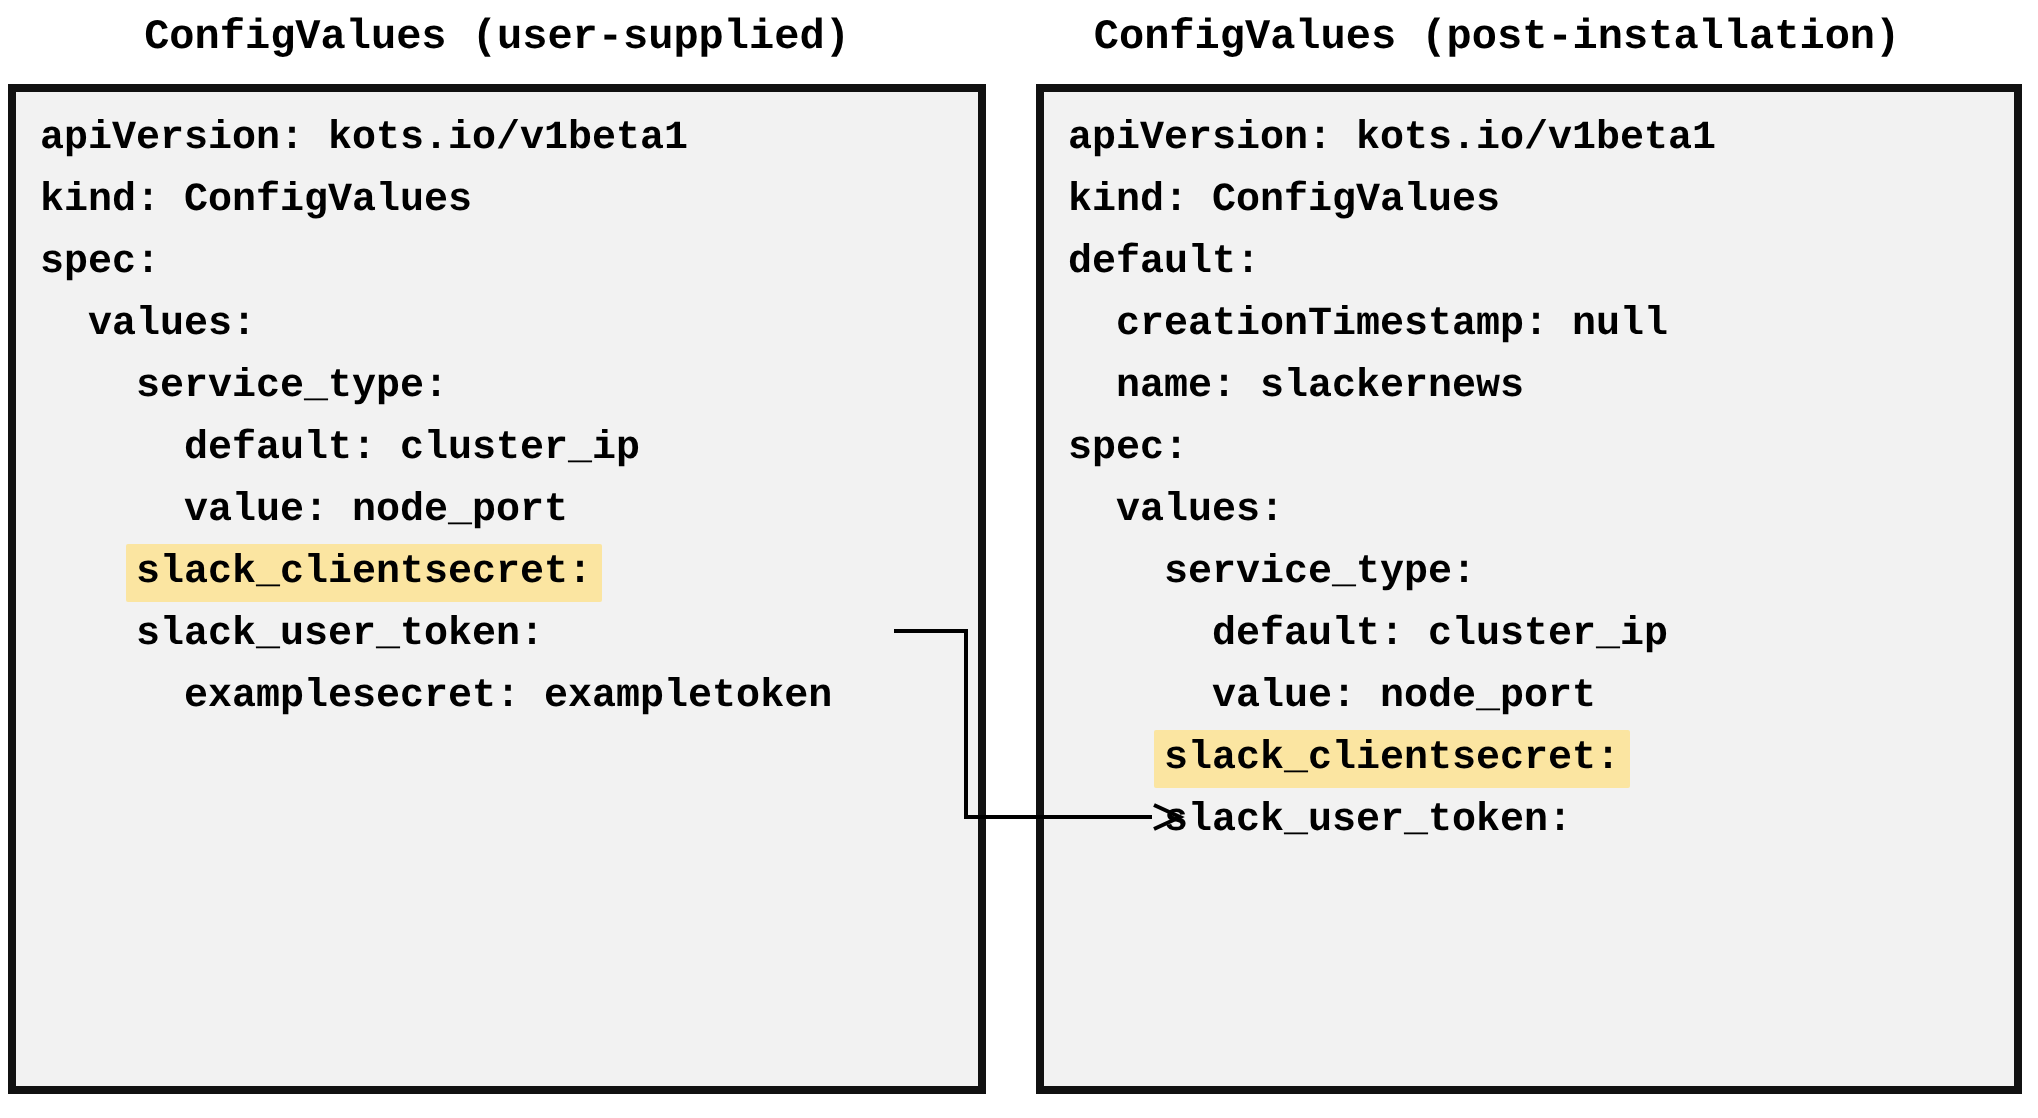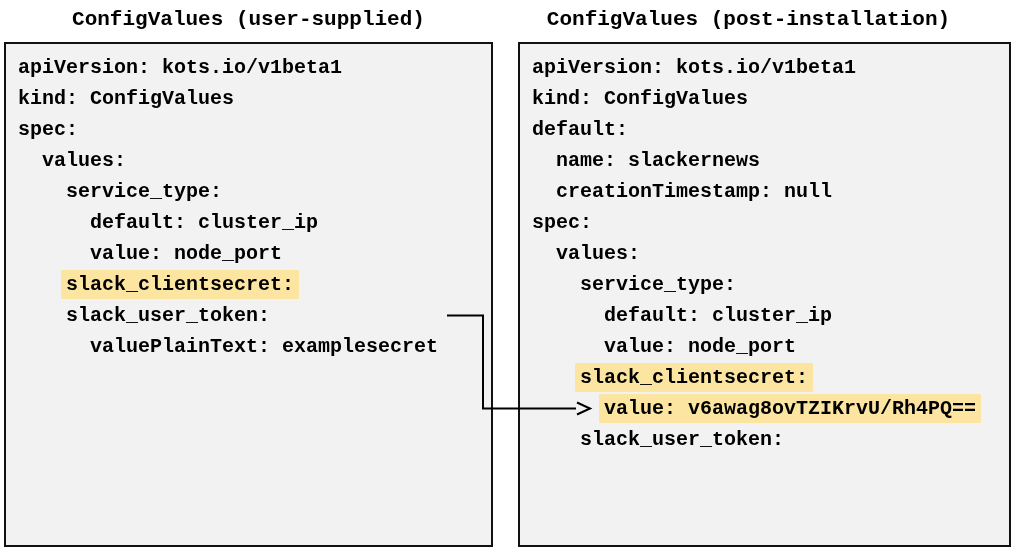--- a/index.html
+++ b/index.html
@@ -22,21 +22,21 @@
     letter-spacing: 0;
   }
   #title-left  { left: 4px;   width: 489px; }
   #title-right { left: 502px; width: 493px; }
 
   .config-panel {
     position: absolute;
     top: 42px;
     height: 505px;
     background: #f2f2f2;
-    border: 2px solid #f97316;
+    border: 4px solid #f97316;
     padding: 8px 0 0 12px;
     overflow: hidden;
   }
   #panel-left  { left: 4px;   width: 489px; }
   #panel-right { left: 518px; width: 493px; }
 
   .code-line {
     white-space: pre;
     font-size: 20px;
     font-weight: bold;
@@ -68,36 +68,35 @@
   <div class="config-panel" id="panel-left" style="background: rgb(242, 242, 242); border-color: rgb(17, 17, 17);">
       <div class="code-line"><span>apiVersion: kots.io/v1beta1</span></div>
       <div class="code-line"><span>kind: ConfigValues</span></div>
       <div class="code-line"><span>spec:</span></div>
       <div class="code-line">  <span>values:</span></div>
       <div class="code-line">    <span>service_type:</span></div>
       <div class="code-line">      <span>default: cluster_ip</span></div>
       <div class="code-line">      <span>value: node_port</span></div>
       <div class="code-line">    <span class="hl" style="background: rgb(251, 229, 161);">slack_clientsecret:</span></div>
       <div class="code-line">    <span>slack_user_token:</span></div>
-      <div class="code-line">      <span>valuePlainText: examplesecret</span></div>
+      <div class="code-line">      <span>examplesecret: exampletoken</span></div>
     </div>
 
   <div class="config-panel" id="panel-right" style="background: rgb(242, 242, 242); border-color: rgb(17, 17, 17);">
       <div class="code-line"><span>apiVersion: kots.io/v1beta1</span></div>
       <div class="code-line"><span>kind: ConfigValues</span></div>
       <div class="code-line"><span>default:</span></div>
+      <div class="code-line">  <span>creationTimestamp: null</span></div>
       <div class="code-line">  <span>name: slackernews</span></div>
-      <div class="code-line">  <span>creationTimestamp: null</span></div>
       <div class="code-line"><span>spec:</span></div>
       <div class="code-line">  <span>values:</span></div>
       <div class="code-line">    <span>service_type:</span></div>
       <div class="code-line">      <span>default: cluster_ip</span></div>
       <div class="code-line">      <span>value: node_port</span></div>
       <div class="code-line">    <span class="hl" style="background: rgb(251, 229, 161);">slack_clientsecret:</span></div>
-      <div class="code-line">      <span class="hl" style="background: rgb(251, 229, 161);">value: v6awag8ovTZIKrvU/Rh4PQ==</span></div>
       <div class="code-line">    <span>slack_user_token:</span></div>
     </div>
 
   <svg class="connector" viewBox="0 0 1019 559">
     <path d="M447 315.5 H483 V408.5 H576" fill="none" stroke="#000000" stroke-width="2"></path>
     <polyline points="577,402.5 590,408.5 577,414.5" fill="none" stroke="#000000" stroke-width="2" stroke-linejoin="miter"></polyline>
   </svg>
 
 </div>
 

